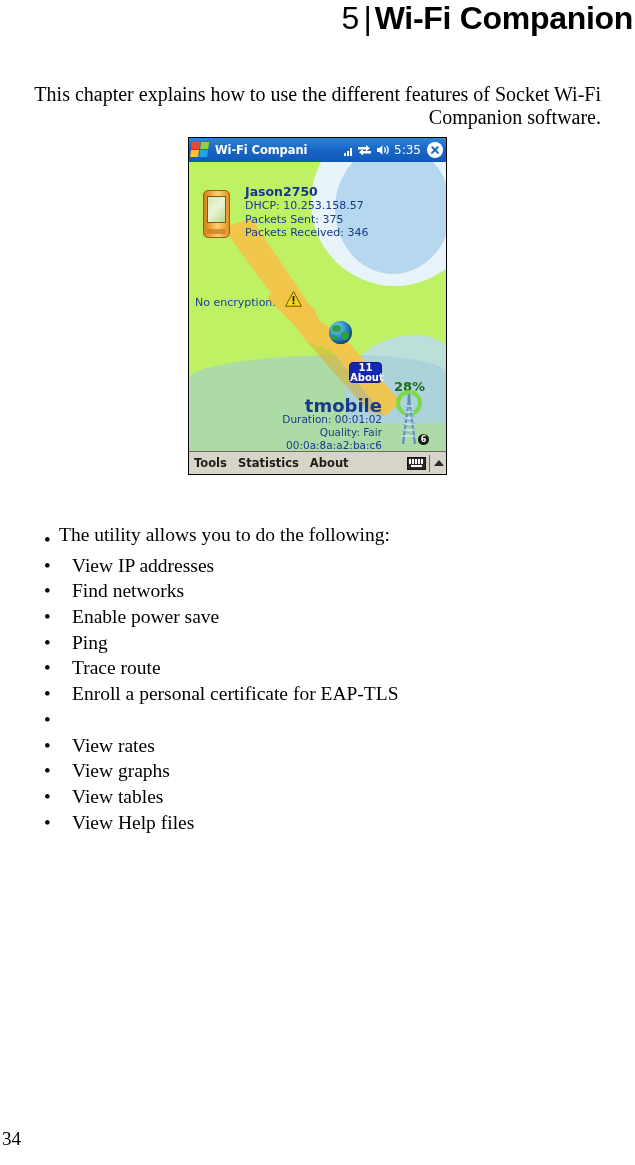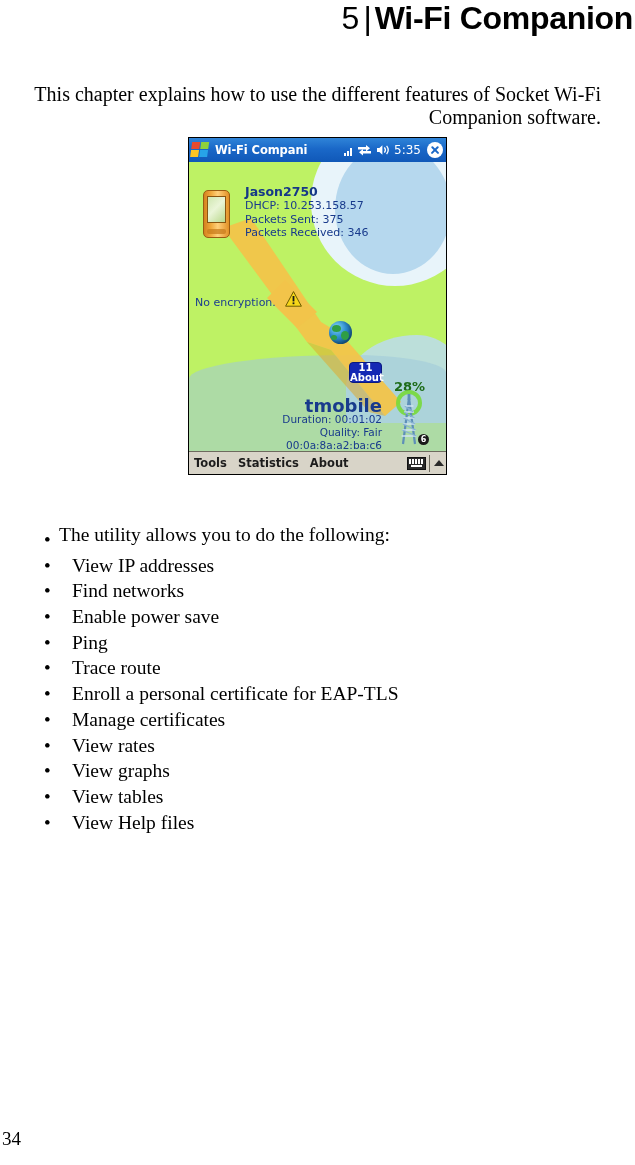--- a/index.html
+++ b/index.html
@@ -523,20 +523,20 @@
 <p class="list-lead">The utility allows you to do the following:</p>
 
 <ul class="bullet-list">
   <li><span class="bullet-dot">•</span></li>
   <li><span class="bullet-dot">•</span><span>View IP addresses</span></li>
   <li><span class="bullet-dot">•</span><span>Find networks</span></li>
   <li><span class="bullet-dot">•</span><span>Enable power save</span></li>
   <li><span class="bullet-dot">•</span><span>Ping</span></li>
   <li><span class="bullet-dot">•</span><span>Trace route</span></li>
   <li><span class="bullet-dot">•</span><span>Enroll a personal certificate for EAP-TLS</span></li>
-  <li><span class="bullet-dot">•</span><span>Manage certificates</span></li>
+  <li><span class="bullet-dot">•</span></li>
   <li><span class="bullet-dot">•</span><span>View rates</span></li>
   <li><span class="bullet-dot">•</span><span>View graphs</span></li>
   <li><span class="bullet-dot">•</span><span>View tables</span></li>
   <li><span class="bullet-dot">•</span><span>View Help files</span></li>
 </ul>
 
 <div class="page-number">34</div>
 
 </body></html>

